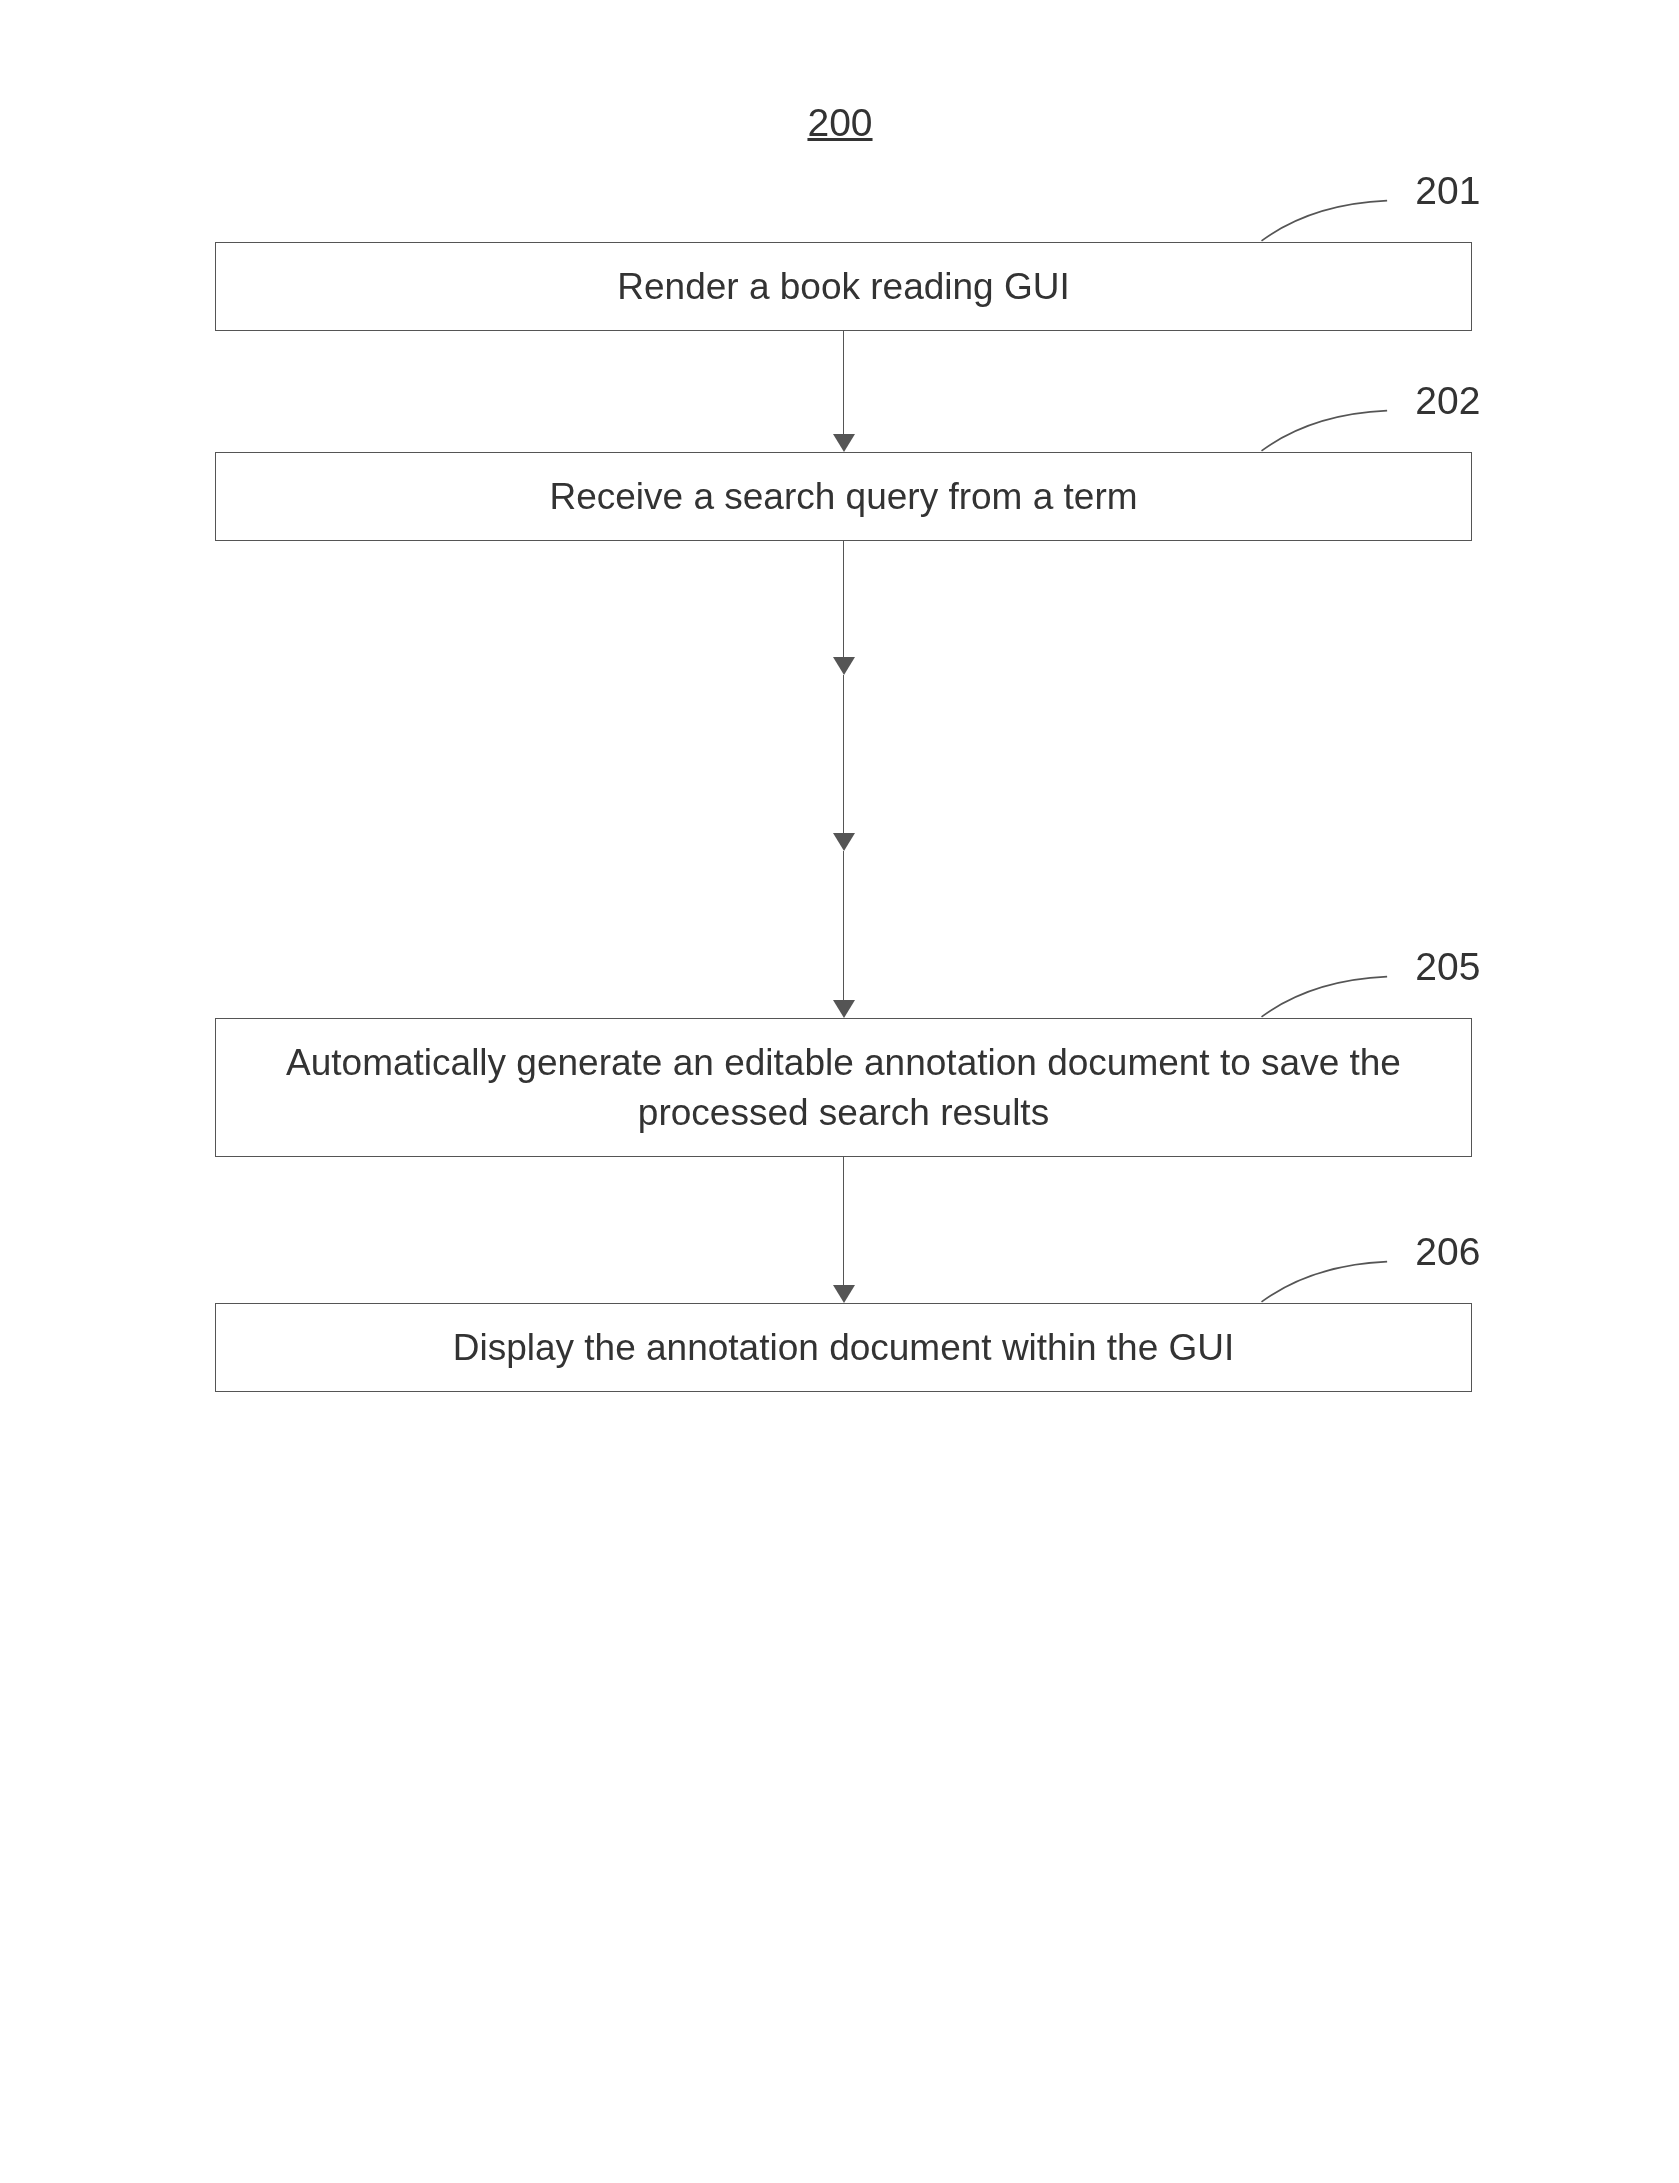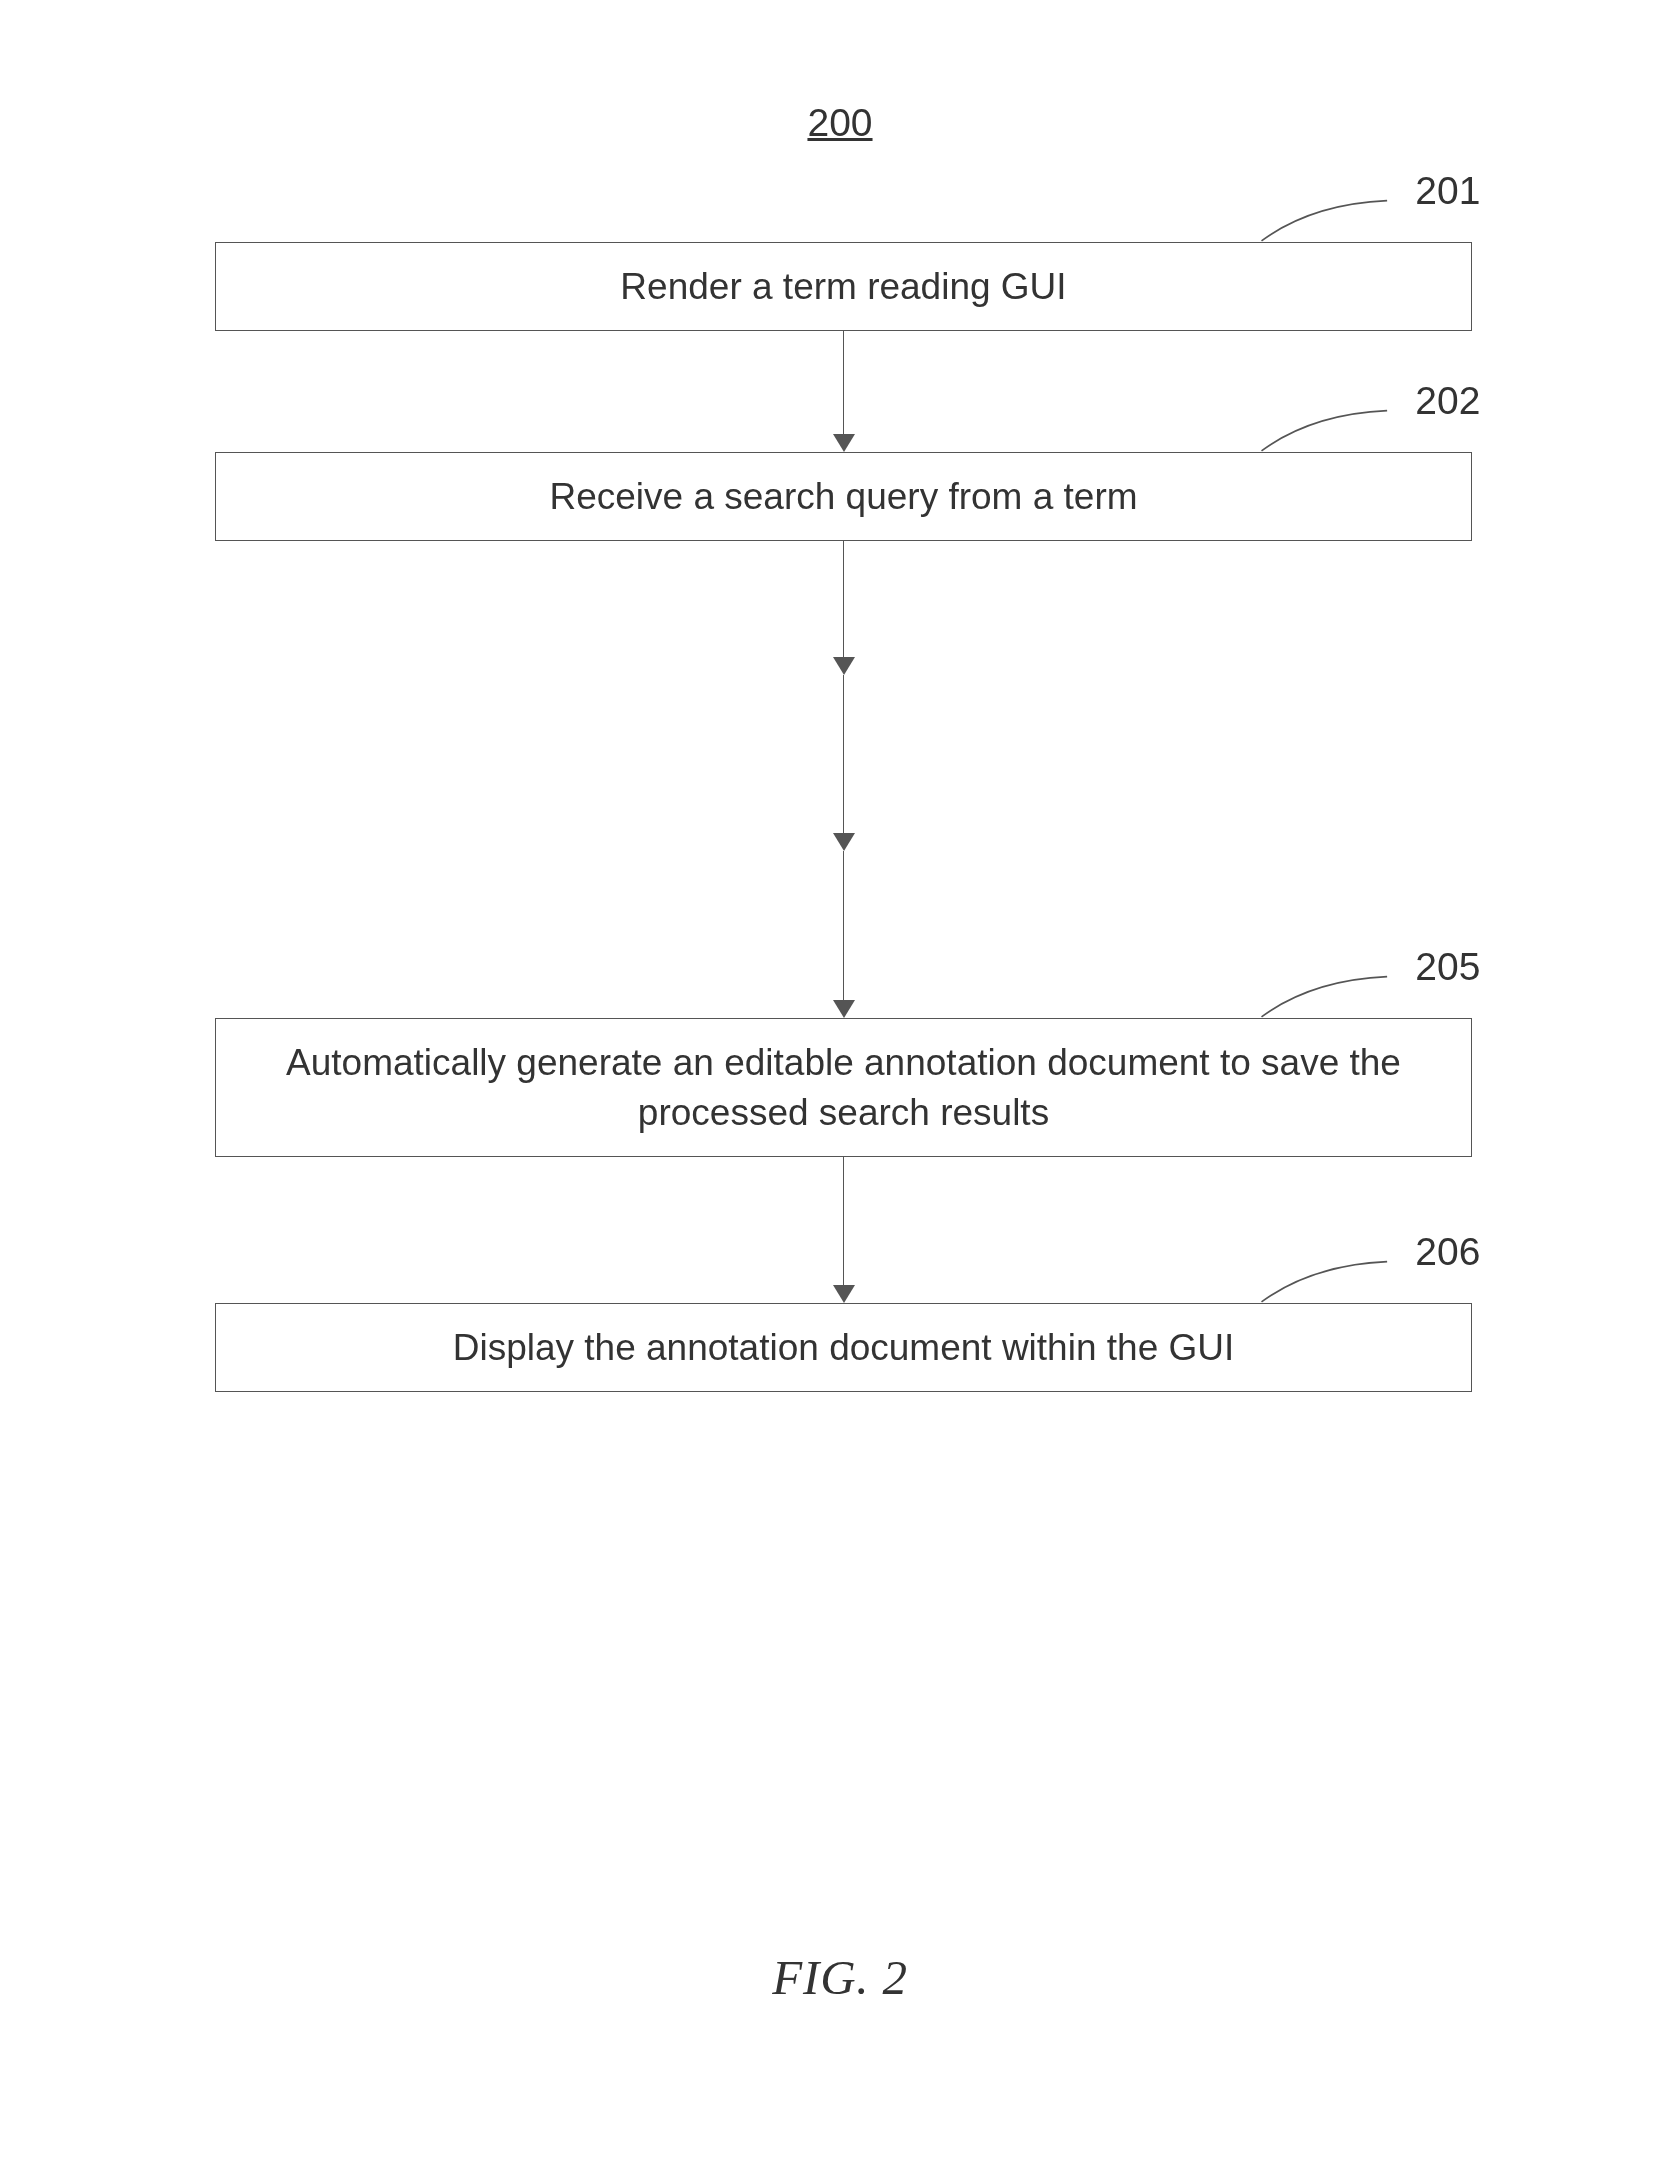--- a/index.html
+++ b/index.html
@@ -96,21 +96,21 @@
 
 <div class="page">
 
   <div class="diagram-number">200</div>
 
   <div class="flow" id="flow">
       <div class="step-wrap">
         <div class="callout">201<svg viewBox="0 0 160 80" width="135" height="67">
             <path d="M150 8 Q 60 12 0 56" stroke="#555" stroke-width="2" fill="none"></path>
           </svg></div>
-        <div class="box">Render a term reading GUI</div>
+        <div class="box">Render a book reading GUI</div>
       </div>
       <div class="arrow-down">
         <div class="shaft" style="height: 104px;"></div>
         <div class="head"></div>
       </div>
       <div class="step-wrap">
         <div class="callout">202<svg viewBox="0 0 160 80" width="135" height="67">
             <path d="M150 8 Q 60 12 0 56" stroke="#555" stroke-width="2" fill="none"></path>
           </svg></div>
         <div class="box">Receive a search query from a term</div>
@@ -138,15 +138,14 @@
         <div class="head"></div>
       </div>
       <div class="step-wrap">
         <div class="callout">206<svg viewBox="0 0 160 80" width="135" height="67">
             <path d="M150 8 Q 60 12 0 56" stroke="#555" stroke-width="2" fill="none"></path>
           </svg></div>
         <div class="box">Display the annotation document within the GUI</div>
       </div>
     </div>
 
-  <div class="fig-caption">FIG. 2</div>
 </div>
 
 
 </body></html>

